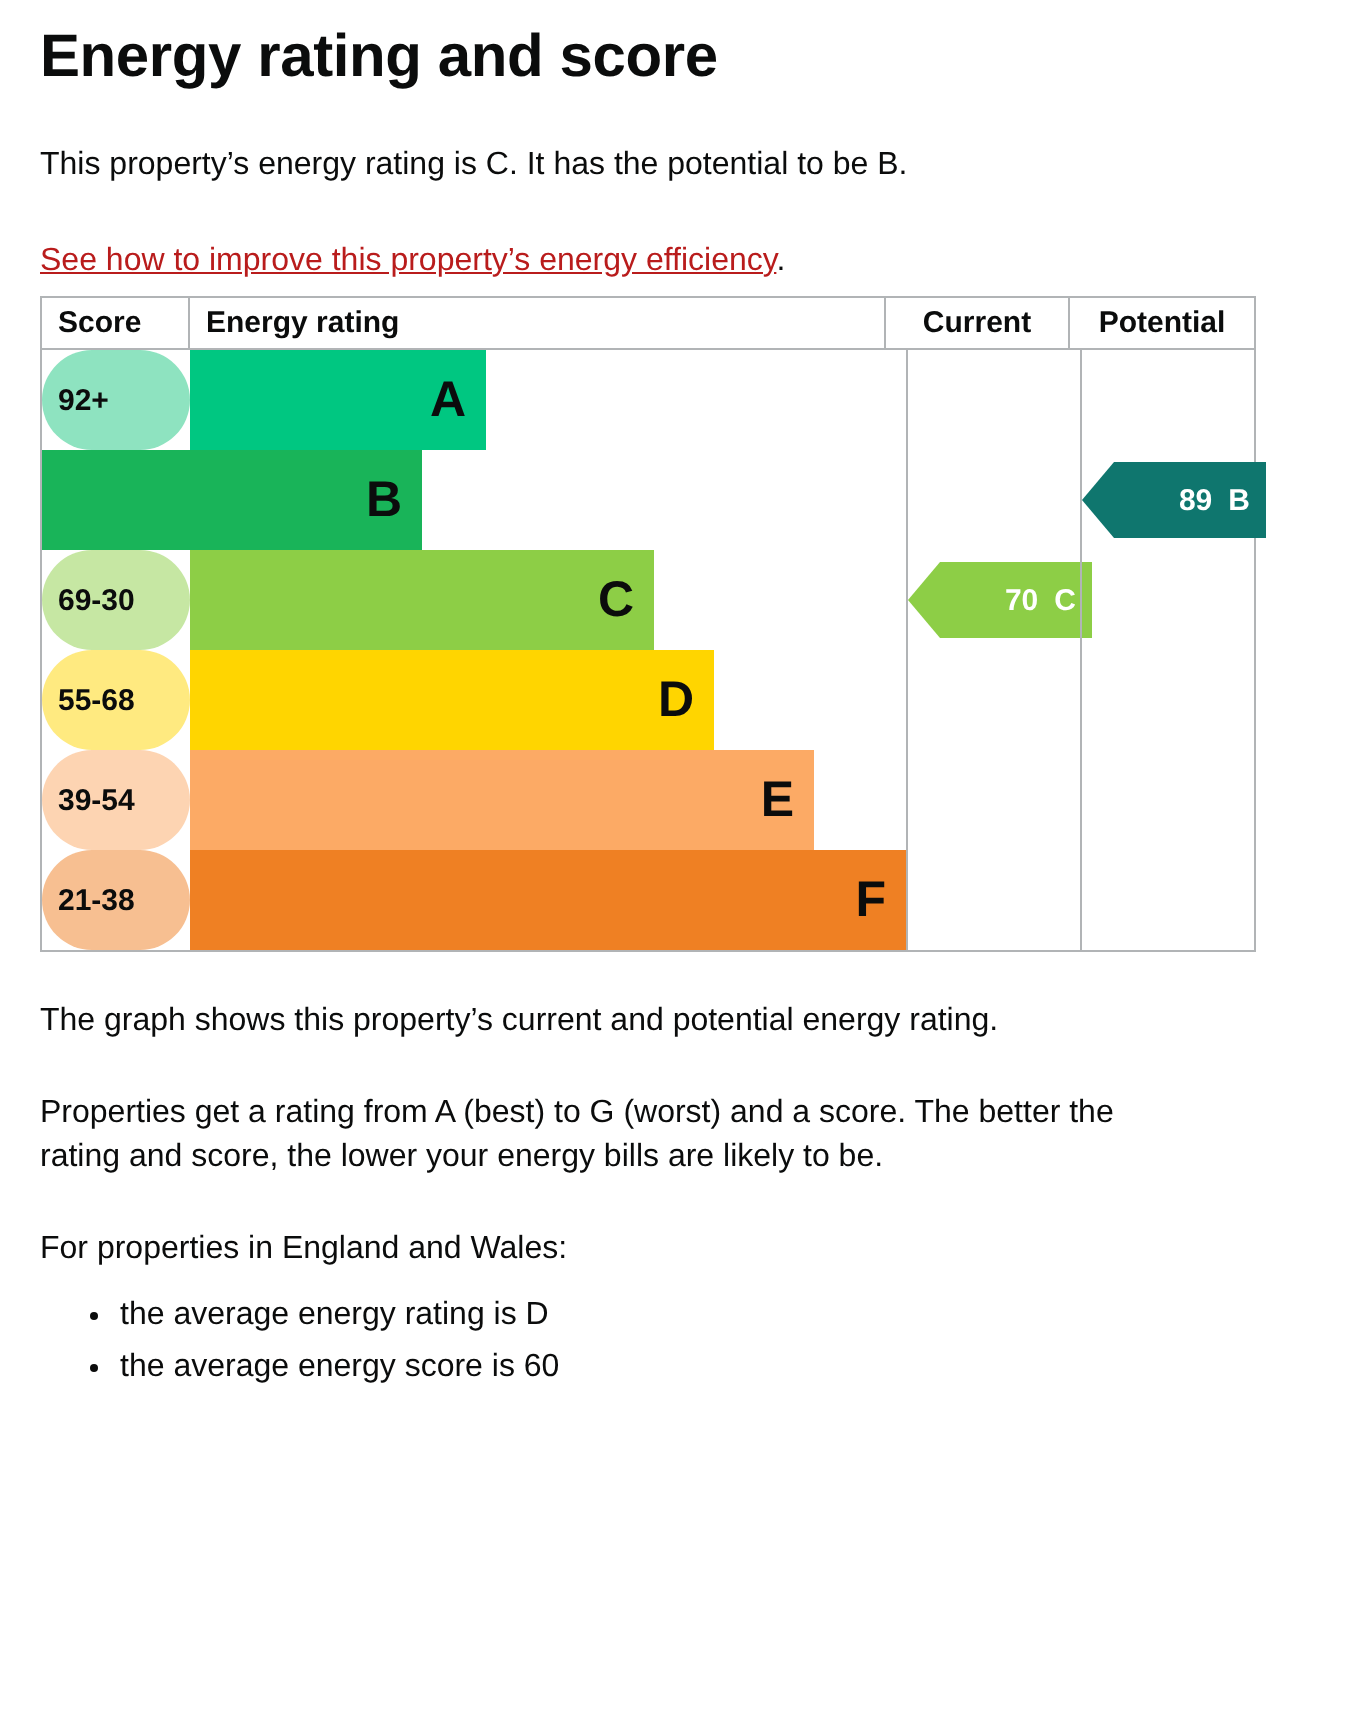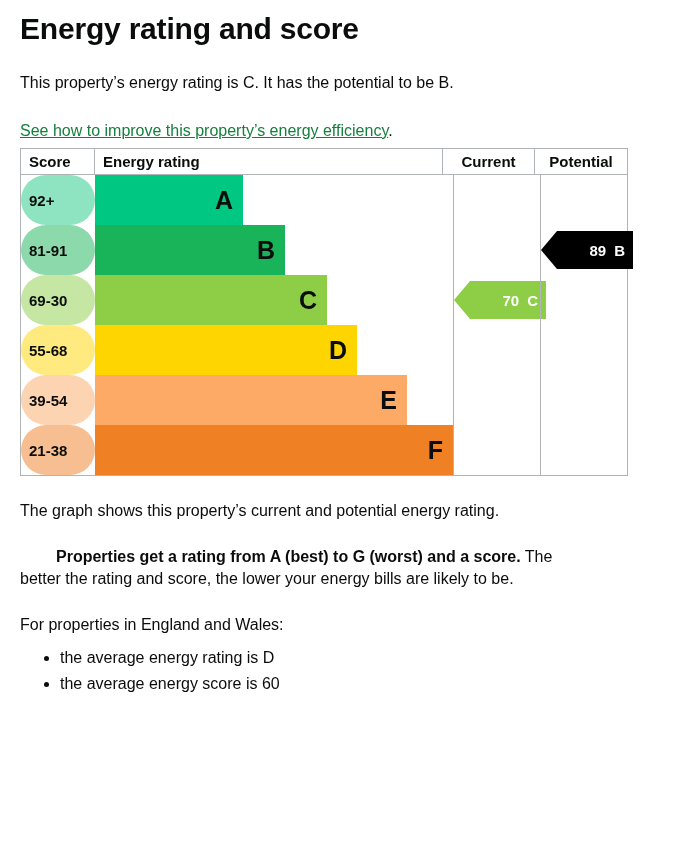--- a/index.html
+++ b/index.html
@@ -26,21 +26,21 @@
     font-weight: bold;
     margin: 12px 0 0 0;
     letter-spacing: -0.2px;
   }
   p.para {
     font-size: 16px;
     line-height: 22px;
     margin: 26px 0 0 0;
   }
   a.link {
-    color: #15803d;
+    color: #b91c1c;
     text-decoration: underline;
     font-size: 16px;
     line-height: 22px;
   }
   .link-wrap {
     margin: 26px 0 0 0;
     font-size: 16px;
   }
 
   
@@ -141,22 +141,21 @@
     display: inline-block;
     width: 8px;
   }
 
   .footnote {
     font-size: 16px;
     line-height: 22px;
     margin: 24px 0 0 0;
   }
   .bold-lead {
-    font-weight: bold;
-    margin-left: 36px;
+    font-weight: normal;
   }
   ul.avg {
     font-size: 16px;
     line-height: 24px;
     margin: 10px 0 0 0;
     padding-left: 40px;
   }
   ul.avg li { margin-top: 2px; }
 </style>
 </head>
@@ -182,21 +181,20 @@
     <div class="epc-body">
 
       <div class="bands">
 
         <div class="band-row">
           <div class="band-score" style="background:#8ee3c0">92+</div>
           <div class="band-bar" style="background:#00c781; width:148px">A</div>
         </div>
 
         <div class="band-row">
-          <div class="band-score" style="background:#8cd9ac">81-91</div>
           <div class="band-bar" style="background:#19b459; width:190px">B</div>
         </div>
 
         <div class="band-row">
           <div class="band-score" style="background:#c6e7a3">69-30</div>
           <div class="band-bar" style="background:#8dce46; width:232px">C</div>
         </div>
 
         <div class="band-row">
           <div class="band-score" style="background:#ffea80">55-68</div>
@@ -218,21 +216,21 @@
 
       <div class="col-current">
         <div class="marker" style="background:#8dce46; top:106px">
           <span>70</span>
             <span class="mk-sep"></span>
             <span>C</span>
         </div>
       </div>
 
       <div class="col-potential">
-        <div class="marker" style="background:#000000; top:56px">
+        <div class="marker" style="background:#0f766e; top:56px">
           <span>89</span>
             <span class="mk-sep"></span>
             <span>B</span>
         </div>
       </div>
 
     </div>
   </div>
 
   <p class="footnote">The graph shows this property’s current and potential energy rating.</p>

